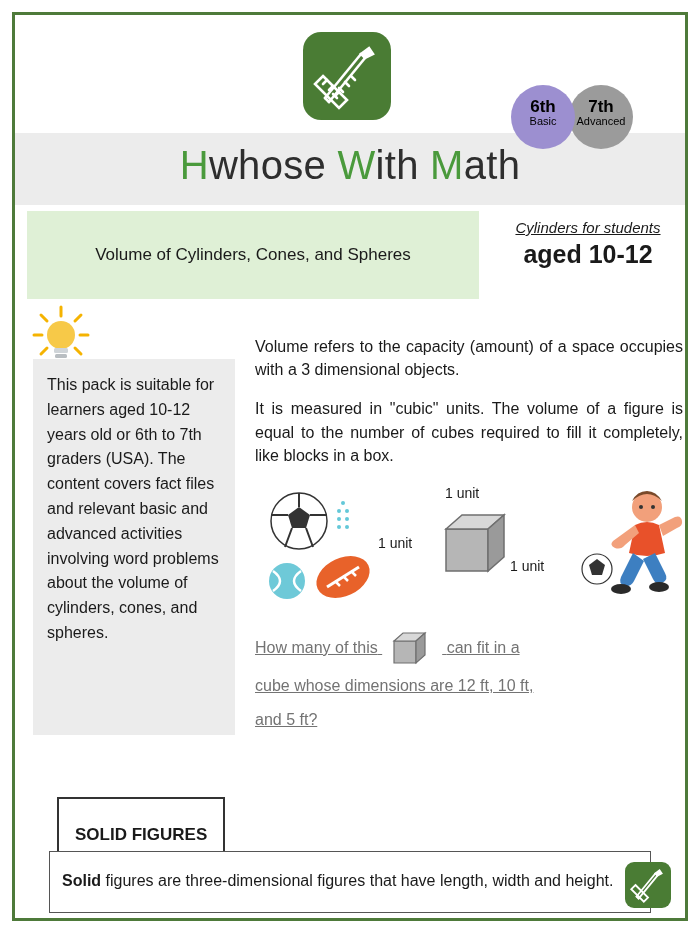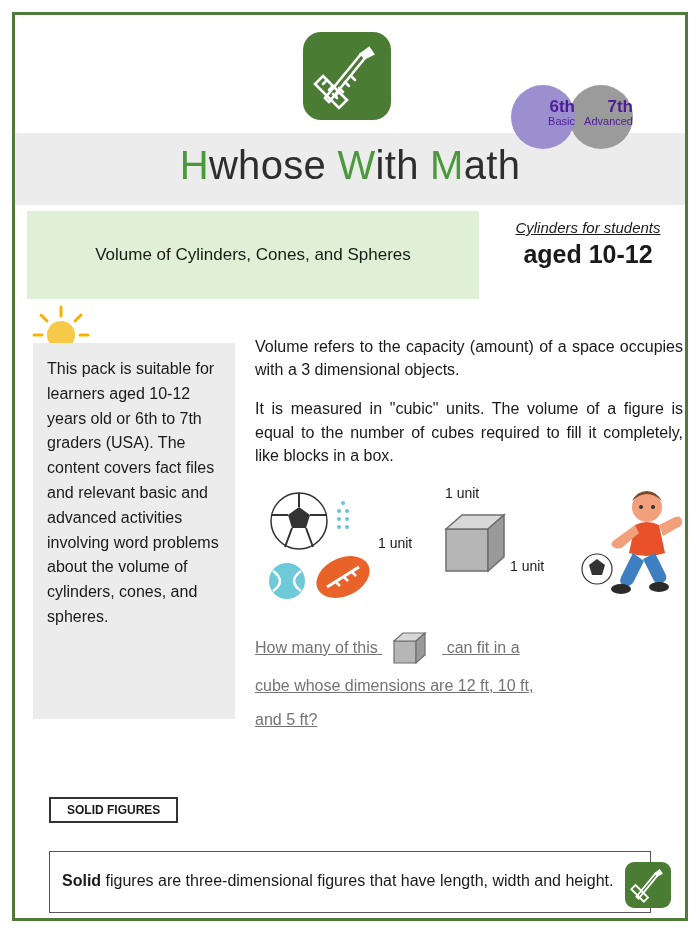--- a/index.html
+++ b/index.html
@@ -48,22 +48,22 @@
     right: 28px;
     top: 68px;
     width: 160px;
     height: 118px;
   }
   .badge {
     position: absolute;
     width: 64px;
     height: 64px;
     border-radius: 50%;
-    color: #4c1d95;
-    text-align: right;
+    color: #000000;
+    text-align: center;
     line-height: 1.05;
     box-sizing: border-box;
     padding-top: 13px;
   }
   .badge .big {
     display: block;
     font-size: 17px;
     font-weight: bold;
   }
   .badge .small {
@@ -175,21 +175,21 @@
   .bulb {
     position: absolute;
     left: 14px;
     top: 290px;
     width: 64px;
     height: 60px;
   }
   .leftbox {
     position: absolute;
     left: 18px;
-    top: 328px;
+    top: 344px;
     width: 202px;
     height: 376px;
     background: #ececec;
     padding: 14px 12px 10px 14px;
     box-sizing: border-box;
     font-size: 16px;
     line-height: 1.55;
     color: #1a1a1a;
   }
 
@@ -253,25 +253,25 @@
   }
   .q-cube {
     display: inline-block;
     vertical-align: middle;
     margin: 0 8px;
   }
 
   
   .solid-tag {
     position: absolute;
-    left: 34px;
+    left: 42px;
     top: 782px;
     border: 2px solid #333;
-    padding: 4px 16px;
-    font-size: 12px;
+    padding: 26px 16px;
+    font-size: 17px;
     font-weight: bold;
     color: #1a1a1a;
     background: #fff;
   }
   .solid-box {
     position: absolute;
     left: 34px;
     top: 836px;
     width: 602px;
     height: 62px;

